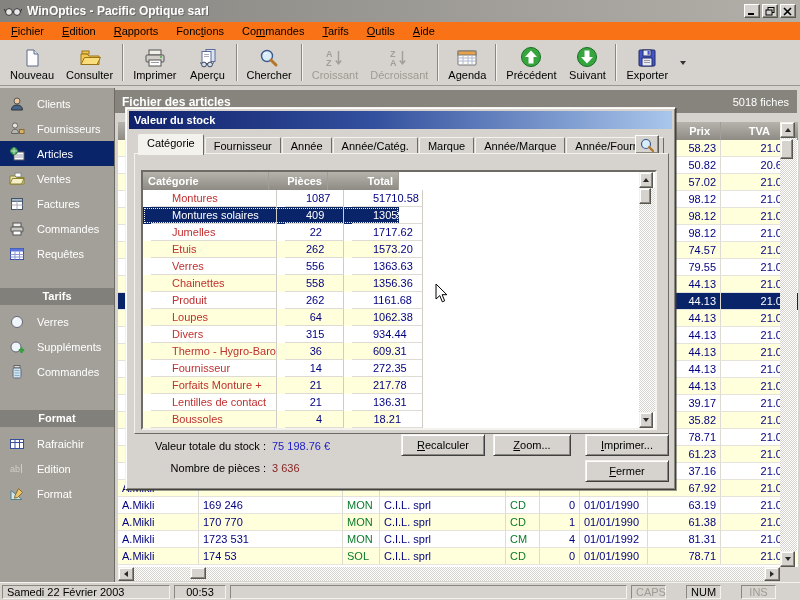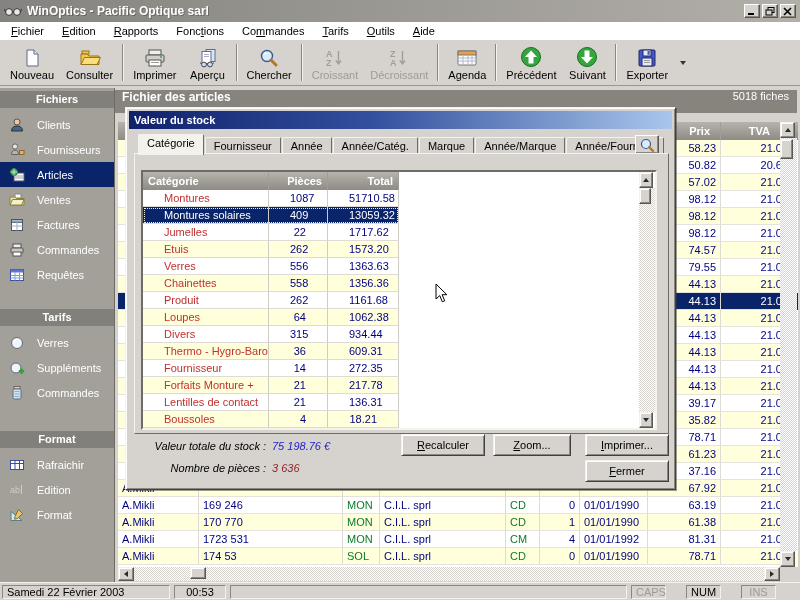--- a/index.html
+++ b/index.html
@@ -11,21 +11,21 @@
   background:linear-gradient(90deg,#85837f,#b2afa9); display:flex; align-items:center; padding:0 4px; }
 .app-icon { width:20px; display:flex; align-items:center; }
 .title-text { color:#fff; font-weight:bold; font-size:12px; margin-left:3px; flex:1;
   text-shadow:1px 1px 0 rgba(0,0,0,.25); white-space:nowrap; }
 .win-controls { display:flex; gap:2px; }
 .winbtn { width:16px; height:14px; background:#d6d3ce; border:1px solid; border-color:#fff #5a5751 #5a5751 #fff;
   box-shadow:inset -1px -1px 0 #8a877f; display:flex; align-items:center; justify-content:center; padding:0; }
 
 
 #menubar { position:absolute; top:22px; left:0; width:800px; height:18px; display:flex; align-items:center;
-  background:#ffffff; padding-left:2px; }
+  background:#f97316; padding-left:2px; }
 .menu-item { padding:2px 9px; white-space:nowrap; }
 .mn { text-decoration:underline; }
 
 
 #toolbar { position:absolute; top:40px; left:0; width:800px; height:46px; display:flex; align-items:stretch;
   padding:1px 0 1px 4px; background:#d6d3ce; border-bottom:1px solid #9a978f; }
 .tbtn { display:flex; flex-direction:column; align-items:center; justify-content:flex-end; padding:2px 6px 3px; min-width:50px; }
 .ticon { height:25px; display:flex; align-items:flex-end; }
 .tlabel { margin-top:1px; white-space:nowrap; }
 .tbtn.disabled .tlabel { color:#9e9b94; }
@@ -36,21 +36,21 @@
 #sidebar { position:absolute; left:0; top:88px; width:115px; height:494px; background:#a3a099;
   border-right:1px solid #6e6b65; padding-top:3px; }
 .side-header { height:17px; background:#82807a; color:#fff; font-weight:bold; text-align:center; line-height:17px; margin-bottom:4px; }
 .side-item { height:25px; display:flex; align-items:center; padding-left:9px; color:#fff; }
 .side-item.selected { background:#0a246a; }
 .sicon { width:22px; display:flex; }
 .slabel { margin-left:6px; white-space:nowrap; }
 
 
 #band { position:absolute; left:115px; top:90px; width:682px; height:23px; background:#87847e; color:#fff;
-  display:flex; padding:0 8px 0 7px; }
+  display:flex; align-items:center; padding:0 8px 0 7px; }
 #band .pt { font-weight:bold; font-size:12px; flex:1; }
 
 
 #table { position:absolute; left:118px; top:122px; width:680px; height:445px; overflow:hidden; background:#fff; }
 .hrow { display:flex; height:18px; background:linear-gradient(#b6b3ac,#8e8b85); }
 .hcell { color:#fff; font-weight:bold; line-height:18px; border-right:1px solid #a19e97; padding:0 4px;
   white-space:nowrap; overflow:hidden; flex-shrink:0; }
 .h-prix { text-align:right; padding-right:10px; }
 .h-tva  { text-align:right; padding-right:16px; }
 .trow { display:flex; height:17px; }
@@ -99,27 +99,27 @@
 .dlg-list { position:absolute; left:15px; top:62px; width:516px; height:260px; background:#fff;
   border:2px solid; border-color:#6e6b65 #f4f2ec #f4f2ec #6e6b65; }
 .dhead { display:flex; height:18px; width:256px; background:linear-gradient(#b6b3ac,#8e8b85); }
 .dhcell { color:#fff; font-weight:bold; line-height:18px; padding:0 5px; border-right:1px solid #a19e97;
   white-space:nowrap; overflow:hidden; flex-shrink:0; }
 .drow { display:flex; height:17px; width:256px; }
 .drow.w { background:#fff; } .drow.c { background:#ffffdc; }
 .drow.sel { background:#0a246a; outline:1px dotted #efefef; outline-offset:-2px; }
 .drow.sel .dcell { color:#fff !important; }
 .dcell { line-height:16px; padding:0 21px; border-right:1px solid #cfccc6; border-bottom:1px solid #dedbd4;
-  white-space:nowrap; overflow:hidden; flex-shrink:0; }
+  white-space:nowrap; overflow:hidden; flex-shrink:0;margin-left:8px; }
 .dcell.cat { color:#c03030; }
 .dcell.num { color:#000080; text-align:right; }
 .dlg-vscroll { position:absolute; right:0; top:0; width:16px; height:256px; display:flex; flex-direction:column; }
 .dlg-vscroll .sb-btn { width:14px; height:16px; }
 .dlg-vscroll .sb-thumb { left:0; top:0; width:12px; height:16px; }
-.dlg-sum { position:absolute; left:16px; display:flex; align-items:center; height:14px;font-style:italic; }
+.dlg-sum { position:absolute; left:16px; display:flex; align-items:center; height:14px; }
 .sum-lbl { width:124px; text-align:right; white-space:nowrap; }
 .sum-val1 { color:#2020c8; margin-left:6px; }
 .sum-val2 { color:#8a2525; margin-left:6px; }
 .pbtn { position:absolute; height:22px; background:#d6d3ce; border:1px solid; border-color:#f4f2ec #404040 #404040 #f4f2ec;
   box-shadow:inset 1px 1px 0 #fff, inset -1px -1px 0 #8a877f; font-family:inherit; font-size:11px; }
 
 
 #statusbar { position:absolute; left:0; top:582px; width:800px; height:18px; background:#d6d3ce;
   border-top:1px solid #f4f2ec; display:flex; align-items:center; padding:0 2px; gap:4px; }
 .sb-panel { height:14px; border:1px solid; border-color:#8a877f #f4f2ec #f4f2ec #8a877f; line-height:12px; padding:0 4px; }
@@ -301,21 +301,20 @@
       </div>
       <div class="tlabel">Exporter</div>
     </div>
     <div class="tdrop">
       <svg width="8" height="6">
         <path d="M1 1 L7 1 L4 5 Z" fill="#333"></path>
       </svg>
     </div>
   </div>
 <div id="sidebar">
-    <div class="side-header" style="margin-top: 0px;">Fichiers</div>
     <div class="side-item">
       <div class="sicon">
         <svg width="16" height="16">
           <circle cx="8" cy="5" r="3" fill="#f0c8a0" stroke="#555"></circle>
           <path d="M2.5 14 C2.5 10.5 5 9 8 9 C11 9 13.5 10.5 13.5 14 Z" fill="#46648c" stroke="#333"></path>
         </svg>
       </div>
       <div class="slabel">Clients</div>
     </div>
     <div class="side-item">

